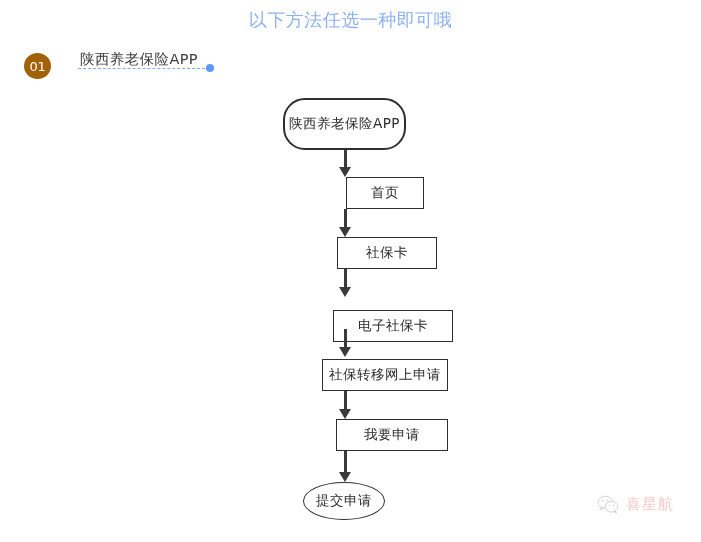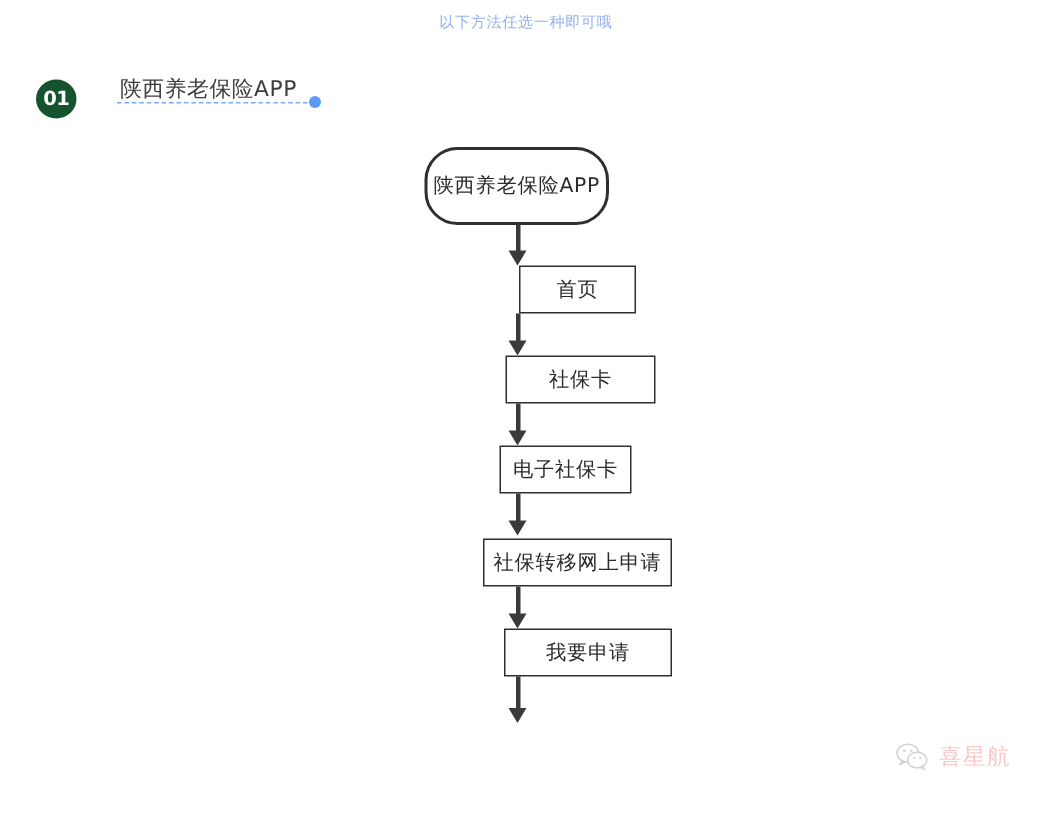--- a/index.html
+++ b/index.html
@@ -23,37 +23,37 @@
     height: 542px;
   }
 
   
   .page-title {
     position: absolute;
     left: 0;
     top: 8px;
     width: 701px;
     text-align: center;
-    font-size: 10px;
+    font-size: 18px;
     color: #8fb2ef;
     letter-spacing: 0.5px;
     white-space: nowrap;
   }
 
   .step-badge {
     position: absolute;
     left: 24px;
     top: 53px;
     width: 27px;
     height: 26px;
     border-radius: 50%;
-    background: #14532d;
+    background: #a16207;
     color: #ffffff;
     font-size: 13px;
-    font-weight: bold;
+    font-weight: normal;
     display: flex;
     align-items: center;
     justify-content: center;
     letter-spacing: -0.3px;
   }
 
   .step-label {
     position: absolute;
     left: 80px;
     top: 50px;
@@ -181,41 +181,42 @@
     <div class="head" style="top:18px;"></div>
   </div>
 
   <div class="node rect" style="left:296px; top:237px; width:100px; height:32px;text-align:right;">社保卡</div>
 
   <div class="connector" style="left:344px; top:269px; height:28px;">
     <div class="shaft" style="height:20px;"></div>
     <div class="head" style="top:18px;"></div>
   </div>
 
-  <div class="node rect" style="left:292px; top:297px; width:88px; height:32px;">电子社保卡</div>
+  <div class="node rect" style="left:292px; top:310px; width:120px; height:32px;">电子社保卡</div>
 
   <div class="connector" style="left:344px; top:329px; height:28px;">
     <div class="shaft" style="height:20px;"></div>
     <div class="head" style="top:18px;"></div>
   </div>
 
   <div class="node rect" style="left:281px; top:359px; width:126px; height:32px;">社保转移网上申请</div>
 
   <div class="connector" style="left:344px; top:391px; height:28px;">
     <div class="shaft" style="height:20px;"></div>
     <div class="head" style="top:18px;"></div>
   </div>
 
   <div class="node rect" style="left:295px; top:419px; width:112px; height:32px;">我要申请</div>
 
   <div class="connector" style="left:344px; top:451px; height:31px;">
     <div class="shaft" style="height:23px;"></div>
     <div class="head" style="top:21px;"></div>
   </div>
 
+  <div class="node ellipse" style="left:303px; top:482px; width:82px; height:38px;">提交申请</div>
 
   <div class="watermark">
     <svg class="wm-logo" viewBox="0 0 24 22">
       <ellipse cx="9" cy="9" rx="8" ry="6.6" fill="none" stroke="#6d6d6d" stroke-width="1.1"></ellipse>
       <path d="M5 14.5 L3 17.5 L6.6 15.6 Z" fill="none" stroke="#6d6d6d" stroke-width="1.1"></path>
       <circle cx="6.4" cy="7.2" r="0.95" fill="#6d6d6d"></circle>
       <circle cx="11.4" cy="7.2" r="0.95" fill="#6d6d6d"></circle>
       <ellipse cx="15.8" cy="14" rx="7" ry="5.8" fill="#ffffff" stroke="#6d6d6d" stroke-width="1.1"></ellipse>
       <path d="M19.6 18.4 L21.4 21 L18.4 19.4 Z" fill="none" stroke="#6d6d6d" stroke-width="1.1"></path>
       <circle cx="13.6" cy="12.6" r="0.8" fill="#6d6d6d"></circle>

